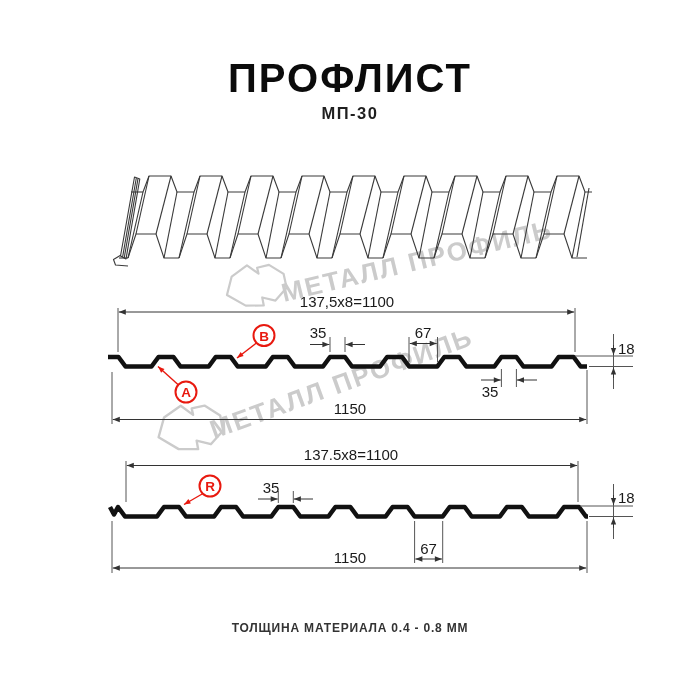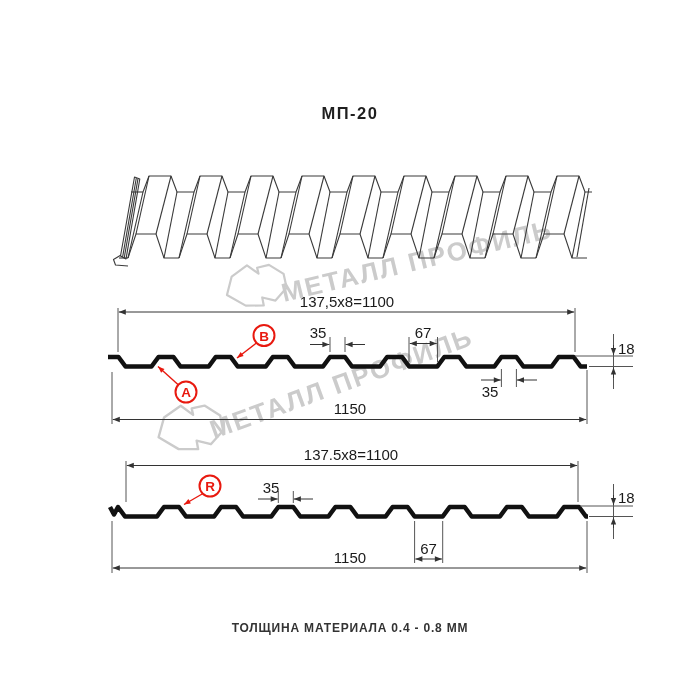--- a/index.html
+++ b/index.html
@@ -22,21 +22,22 @@
   .red{stroke:#e8190f;stroke-width:1.4;fill:none;}
   .redcirc{stroke:#e8190f;stroke-width:2;fill:#fff;}
   .sheet{stroke:#3a3a3a;stroke-width:1.1;fill:none;stroke-linejoin:round;}
   .wmshape{stroke:#cbcbcb;stroke-width:2.2;fill:none;stroke-linejoin:round;}
 </style>
 </head>
 <body>
 
 <div id="stage">
 
-  <div class="subtitle">МП-20</div>
+  <div class="title">ПРОФЛИСТ</div>
+  <div class="subtitle">МП-30</div>
 
   <svg width="700" height="700" viewBox="0 0 700 700">
     <defs>
       <marker id="arw" viewBox="0 0 10 10" refX="10" refY="5" markerWidth="11" markerHeight="7" orient="auto-start-reverse" markerUnits="userSpaceOnUse">
         <path d="M0,1.2 L10,5 L0,8.8 Z" fill="#333"></path>
       </marker>
       <marker id="arwred" viewBox="0 0 10 10" refX="10" refY="5" markerWidth="10" markerHeight="6.5" orient="auto-start-reverse" markerUnits="userSpaceOnUse">
         <path d="M0,1.2 L10,5 L0,8.8 Z" fill="#e8190f"></path>
       </marker>
       <g id="rib3d">

